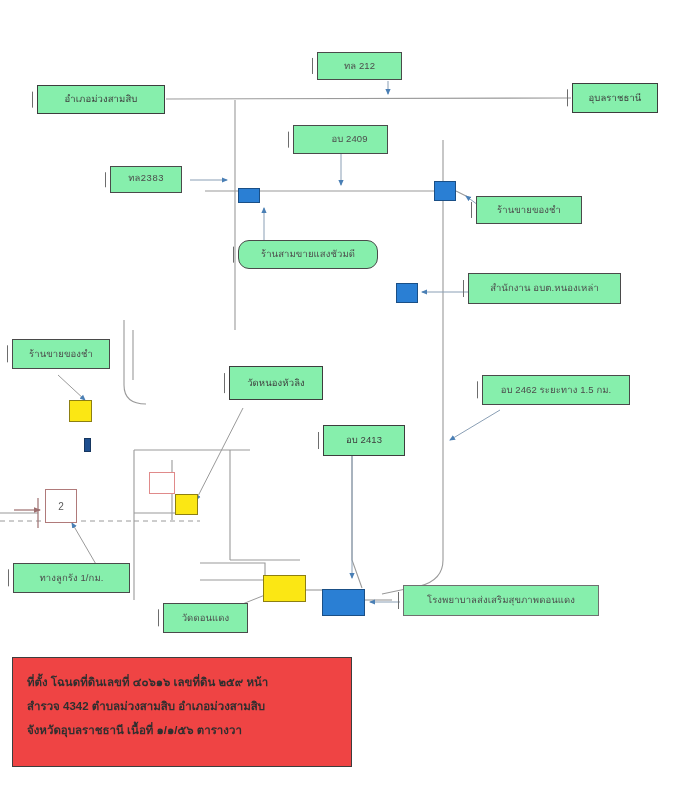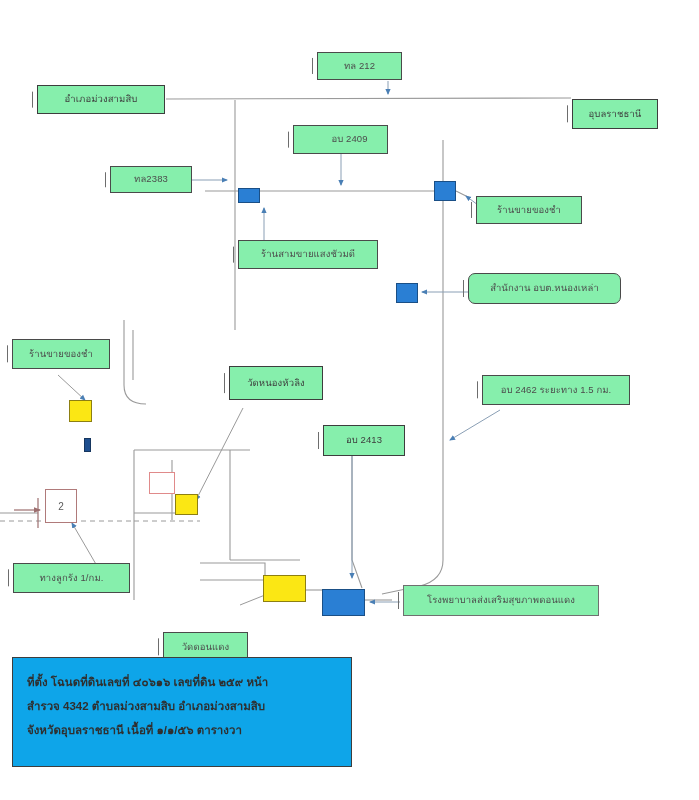--- a/index.html
+++ b/index.html
@@ -37,21 +37,21 @@
   .lbl.dark{border-color:#3d3d3d;color:#3d3d3d;}
 
   .num-box{
     position:absolute;border:1.1px solid #b07a7a;background:#fff;
     display:flex;align-items:center;justify-content:center;
     font-size:10px;color:#5a5a5a;box-sizing:border-box;
   }
 
   .legend{
     position:absolute;
-    border:1.3px solid #3d3d3d;background:#0ea5e9;box-sizing:border-box;
+    border:1.3px solid #3d3d3d;background:#ef4444;box-sizing:border-box;
     padding:16px 14px 12px 14px;
   }
   .legend p{margin:0 0 6px 0;font-size:11.5px;color:#2f2f2f;line-height:1.55;font-weight:bold;}
   .legend p.norm{font-weight:bold;}
 
   
   .chip{position:absolute;box-sizing:border-box;}
   .chip.blue{background:#2a7fd4;border:1.4px solid #1a4f86;}
   .chip.yellow{background:#fbe714;border:1.4px solid #8d7f12;}
   .chip.redout{background:#ffffff;border:1.4px solid #e08a8a;}
@@ -156,45 +156,45 @@
 <div class="chip navy" style="left:84px;top:438px;width:7px;height:14px;"></div>
 <div class="chip redout" style="left:149px;top:472px;width:26px;height:22px;"></div>
 <div class="chip yellow" style="left:175px;top:494px;width:23px;height:21px;"></div>
 <div class="chip yellow" style="left:263px;top:575px;width:43px;height:27px;"></div>
 <div class="chip blue" style="left:322px;top:589px;width:43px;height:27px;"></div>
 
 <div class="lbl tick dark" style="left:37px;top:85px;width:128px;height:29px;">อำเภอม่วงสามสิบ</div>
 
 <div class="lbl tick" style="left:317px;top:52px;width:85px;height:28px;">ทล 212</div>
 
-<div class="lbl tick dark" style="left:572px;top:83px;width:86px;height:30px;margin-top:16px;">อุบลราชธานี</div>
+<div class="lbl tick dark" style="left:572px;top:83px;width:86px;height:30px;">อุบลราชธานี</div>
 
 <div class="lbl tick" style="left:293px;top:125px;width:95px;height:29px;padding-left:23px;">อบ 2409</div>
 
-<div class="lbl tick" style="left:110px;top:166px;width:82px;height:27px;">ทล2383</div>
-
-<div class="lbl tick" style="left:238px;top:240px;width:140px;height:29px;">ร้านสามขายแสงชัวมดี</div>
+<div class="lbl tick" style="left:110px;top:166px;width:72px;height:27px;font-family:Liberation Mono, monospace;">ทล2383</div>
+
+<div class="lbl tick" style="left:238px;top:240px;width:140px;height:29px;border-radius:11px;">ร้านสามขายแสงชัวมดี</div>
 
 <div class="lbl tick" style="left:476px;top:196px;width:106px;height:28px;">ร้านขายของชำ</div>
 
-<div class="lbl tick" style="left:468px;top:273px;width:153px;height:31px;border-radius:7px;">สำนักงาน อบต.หนองเหล่า</div>
+<div class="lbl tick" style="left:468px;top:273px;width:153px;height:31px;">สำนักงาน อบต.หนองเหล่า</div>
 
 <div class="lbl tick" style="left:12px;top:339px;width:98px;height:30px;">ร้านขายของชำ</div>
 
 <div class="lbl tick dark" style="left:229px;top:366px;width:94px;height:34px;">วัดหนองหัวลิง</div>
 
 <div class="lbl tick" style="left:482px;top:375px;width:148px;height:30px;">อบ 2462 ระยะทาง 1.5 กม.</div>
 
 <div class="lbl tick dark" style="left:323px;top:425px;width:82px;height:31px;">อบ 2413</div>
 
 <div class="num-box" style="left:45px;top:489px;width:32px;height:34px;">2</div>
 
 <div class="lbl tick" style="left:13px;top:563px;width:117px;height:30px;text-align:center;">ทางลูกรัง 1/กม.</div>
 
-<div class="lbl tick" style="left:163px;top:603px;width:85px;height:30px;margin-top:29px;">วัดดอนแดง</div>
+<div class="lbl tick" style="left:163px;top:603px;width:85px;height:30px;">วัดดอนแดง</div>
 
 <div class="lbl tick grey" style="left:403px;top:585px;width:196px;height:31px;">โรงพยาบาลส่งเสริมสุขภาพดอนแดง</div>
 
 <div class="legend" style="left:12px;top:657px;width:340px;height:110px;">
   <p class="norm">ที่ตั้ง   โฉนดที่ดินเลขที่ ๔๐๖๑๖ เลขที่ดิน ๒๕๙ หน้า</p>
   <p class="norm">สำรวจ 4342 ตำบลม่วงสามสิบ อำเภอม่วงสามสิบ</p>
   <p class="norm">จังหวัดอุบลราชธานี  เนื้อที่  ๑/๑/๕๖  ตารางวา</p>
 </div>
 
 </body></html>

